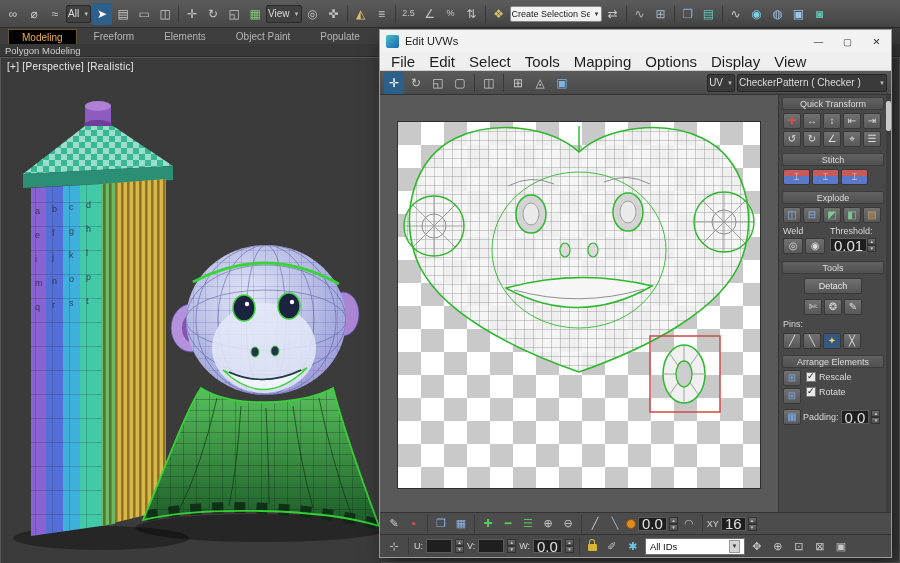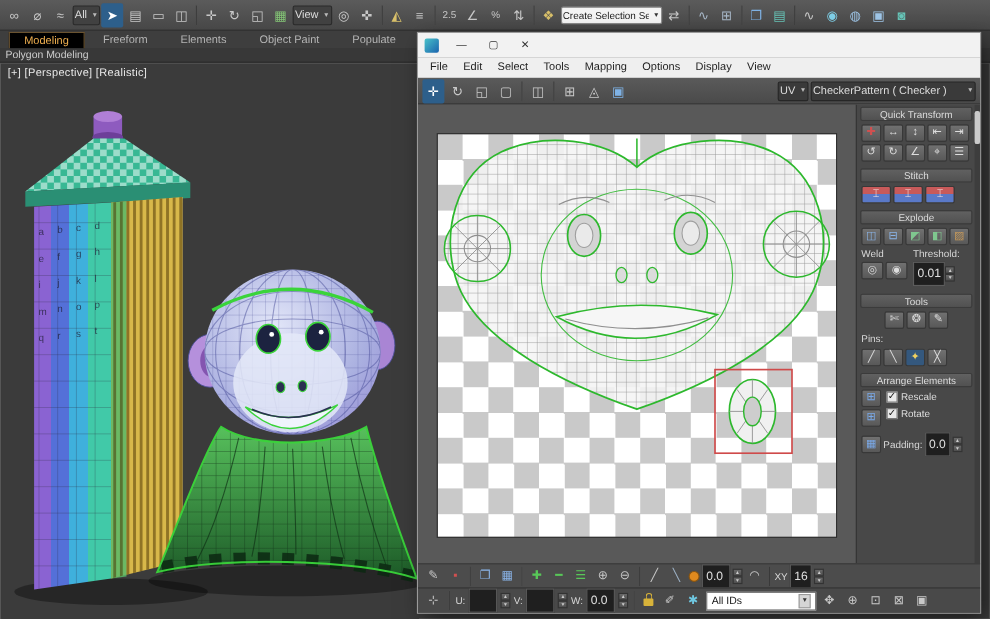--- a/index.html
+++ b/index.html
@@ -27,38 +27,38 @@
 .viewport{position:absolute;left:0;top:57px;width:900px;bottom:0;background:#3b3b3b;border:1px solid #575757;z-index:0}
 .vp-label{position:absolute;left:6px;top:3px;font-size:10px;color:#eaeaea;z-index:2;letter-spacing:.3px}
 
 
 .uvw{position:absolute;left:380px;top:30px;width:511px;height:527px;background:#4c4c4c;box-shadow:0 0 0 1px #9a9a9a,5px 7px 20px rgba(0,0,0,.55);z-index:10;display:flex;flex-direction:column}
 .tbar{height:22px;background:#f2f2f2;display:flex;align-items:center;padding-left:6px;flex:none}
 .appico{width:13px;height:13px;border-radius:2px;background:linear-gradient(135deg,#49c2c9,#1a63ae);margin-right:6px;flex:none}
 .ttl{font-size:11px;color:#1b1b1b;flex:1}
 .winbtn{width:29px;height:21px;display:flex;align-items:center;justify-content:center;font-size:9.5px;color:#333}
 .menubar{height:19px;background:#efefef;border-bottom:1px solid #cfcfcf;display:flex;align-items:center;padding:0 4px;flex:none}
-.menubar span{font-size:10px;color:#1e1e1e;padding:0 7px}
+.menubar span{font-size:15px;color:#1e1e1e;padding:0 7px}
 .uvtb{height:24px;background:linear-gradient(#5a5a5a,#4a4a4a);border-bottom:1px solid #333;display:flex;align-items:center;gap:2px;padding:0 4px;flex:none}
 .dd.dark{background:#3a3a3a;border-color:#262626}
 .push{margin-left:auto}
 
 .content{flex:1;position:relative;background:#595959;overflow:hidden}
 .checker{position:absolute;left:18px;top:27px;width:362px;height:366px;background:conic-gradient(#fff 25%,#c9c9c9 0 50%,#fff 0 75%,#c9c9c9 0) 0 0/46px 46px;outline:1px solid #2f2f2f}
 .checker svg{position:absolute;inset:0}
 
 
 .panel{position:absolute;right:0;top:0;width:113px;height:100%;background:#484848;border-left:1px solid #333;padding:2px 7px 2px 3px;display:flex;flex-direction:column;gap:5px;overflow:hidden}
 .panel-scrollbar{position:absolute;right:0;top:0;width:5px;height:100%;background:#3d3d3d}
 .panel-thumb{position:absolute;right:0;top:6px;width:5px;height:30px;background:#cbcbcb;border-radius:2px}
 .sec-h{height:13px;background:linear-gradient(#616161,#515151);border:1px solid #3b3b3b;border-radius:2px;display:flex;align-items:center;justify-content:center;font-size:9px;color:#dcdcdc;flex:none}
 .sec-b{padding:3px 1px 1px;display:flex;flex-wrap:wrap;gap:2px;align-items:center}
 .picon{min-width:18px;height:16px;background:linear-gradient(#717171,#585858);border:1px solid #383838;border-radius:2px;display:inline-flex;align-items:center;justify-content:center;font-size:10px;color:#ddd;flex:none;line-height:1}
 .lbl{font-size:9px;color:#d8d8d8}
-.bfield{height:22px;min-width:26px;background:#1f1f1f;border:1px solid #5c5c5c;color:#e0e0e0;font-size:11px;display:inline-flex;align-items:center;padding:0 3px}
+.bfield{height:14px;min-width:26px;background:#1f1f1f;border:1px solid #5c5c5c;color:#e0e0e0;font-size:15px;display:inline-flex;align-items:center;padding:0 3px}
 .spin{width:9px;height:14px;display:inline-flex;flex-direction:column;flex:none}
 .spin::before,.spin::after{content:"▲";flex:1;font-size:4.5px;color:#ccc;background:linear-gradient(#6a6a6a,#4e4e4e);border:1px solid #333;display:flex;align-items:center;justify-content:center}
 .spin::after{content:"▼"}
 .cb{width:10px;height:10px;background:#e9e9e9;border:1px solid #777;position:relative;flex:none}
 .cb.checked::after{content:"✓";position:absolute;left:0;top:-2px;font-size:9px;color:#111}
 .cbrow{display:flex;align-items:center;gap:3px;font-size:9px;color:#dcdcdc;height:13px}
 .btn{height:16px;background:linear-gradient(#707070,#565656);border:1px solid #383838;border-radius:2px;color:#e6e6e6;font-size:9px;display:inline-flex;align-items:center;justify-content:center;padding:0 14px;margin:1px 0}
 .weld-row{display:flex;gap:5px;padding:2px 1px;align-items:flex-start}
 .wcol{display:flex;flex-direction:column;gap:2px}
 .frow{display:flex;align-items:center}
@@ -219,20 +219,21 @@
       <ellipse cx="254" cy="294" rx="4" ry="5" fill="#2a3050" stroke="#3ad43a" stroke-width="1"></ellipse>
       <ellipse cx="274" cy="293" rx="4" ry="5" fill="#2a3050" stroke="#3ad43a" stroke-width="1"></ellipse>
       <path d="M222,312 Q263,332 306,310 Q263,352 222,312 Z" fill="#f0f4fc" stroke="#3ad43a" stroke-width="1.3"></path>
       <path d="M228,314 Q263,330 300,312" stroke="#2a3050" stroke-width="1.5" fill="none"></path>
     </svg>
   </div>
 
   <div class="uvw">
     <div class="tbar">
       <span class="appico"></span>
+      <span class="ttl">Edit UVWs</span>
       <span class="winbtn">—</span>
       <span class="winbtn">▢</span>
       <span class="winbtn">✕</span>
     </div>
     <div class="menubar">
       <span>File</span>
       <span>Edit</span>
       <span>Select</span>
       <span>Tools</span>
       <span>Mapping</span>
@@ -349,20 +350,23 @@
               <div class="frow">
                 <span class="bfield">0.01</span>
                   <span class="spin"></span>
               </div>
             </div>
           </div>
         </div>
         <div>
           <div class="sec-h">Tools</div>
           <div class="sec-b" style="justify-content:center">
+            <span class="btn">Detach</span>
+          </div>
+          <div class="sec-b" style="justify-content:center">
               <span class="picon">✄</span>
               <span class="picon">❂</span>
               <span class="picon">✎</span>
             </div>
           <div class="sec-b">
             <span class="lbl">Pins:</span>
           </div>
           <div class="sec-b">
               <span class="picon">╱</span>
               <span class="picon">╲</span>

